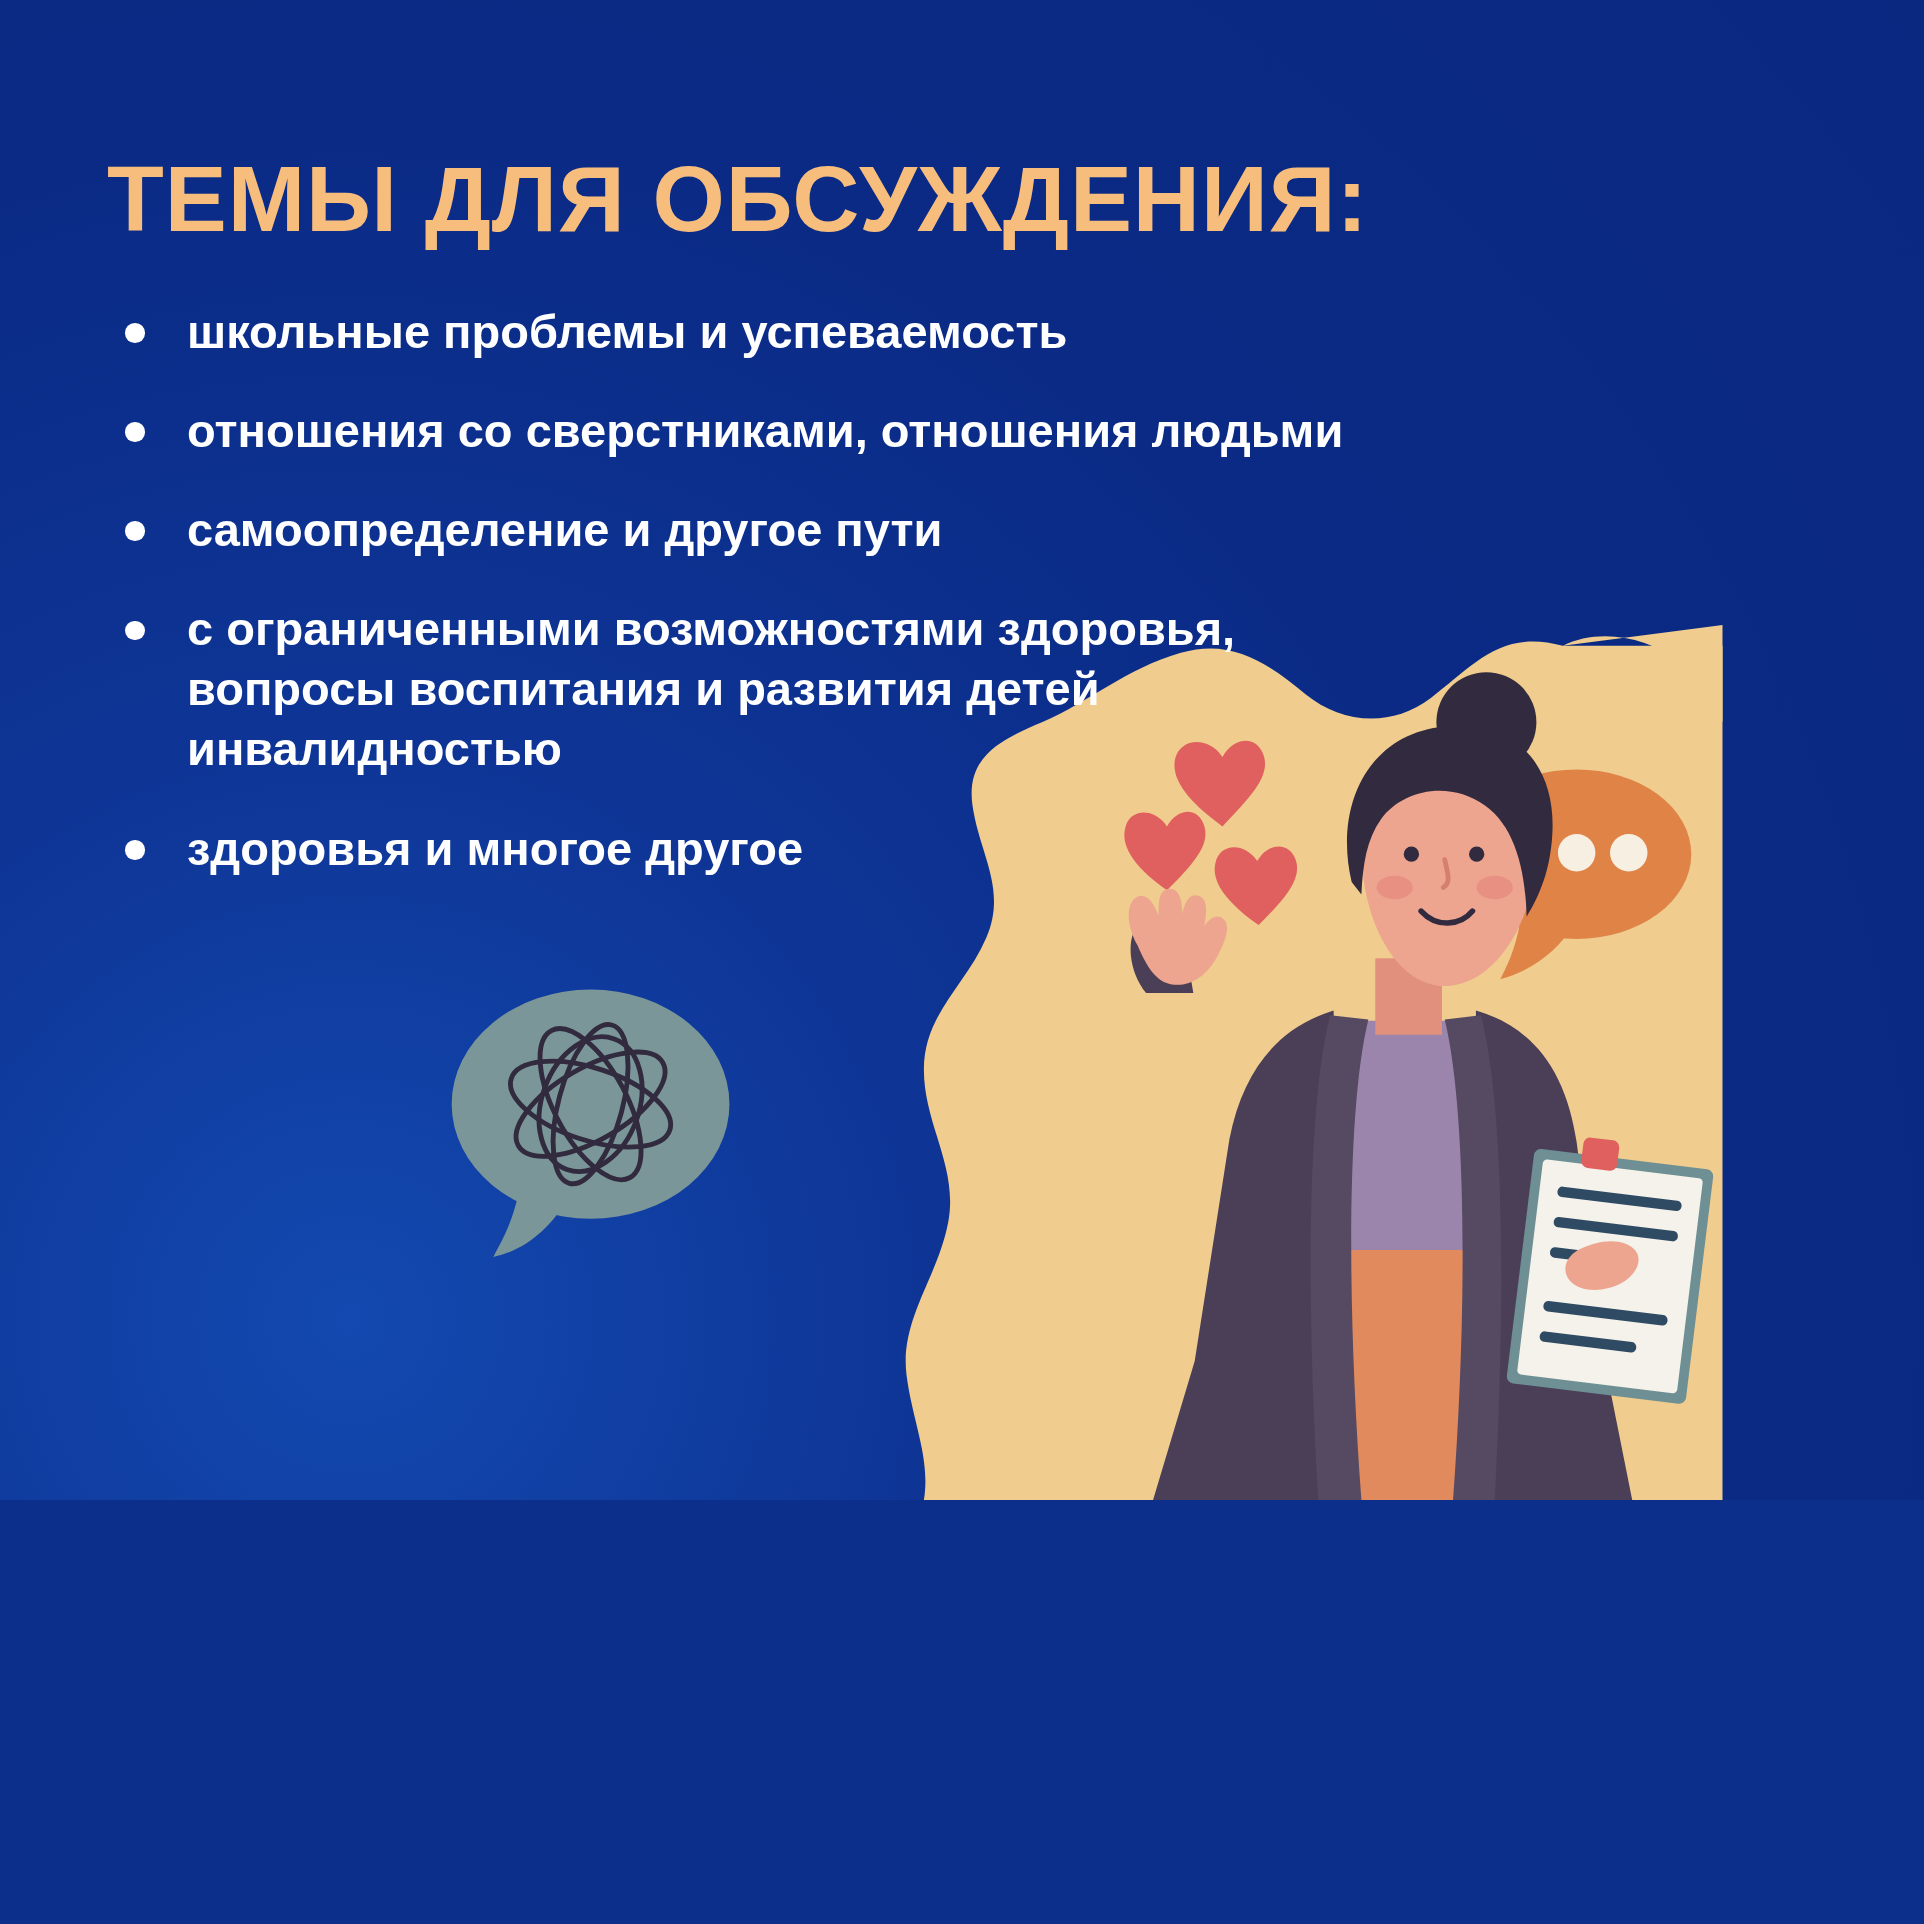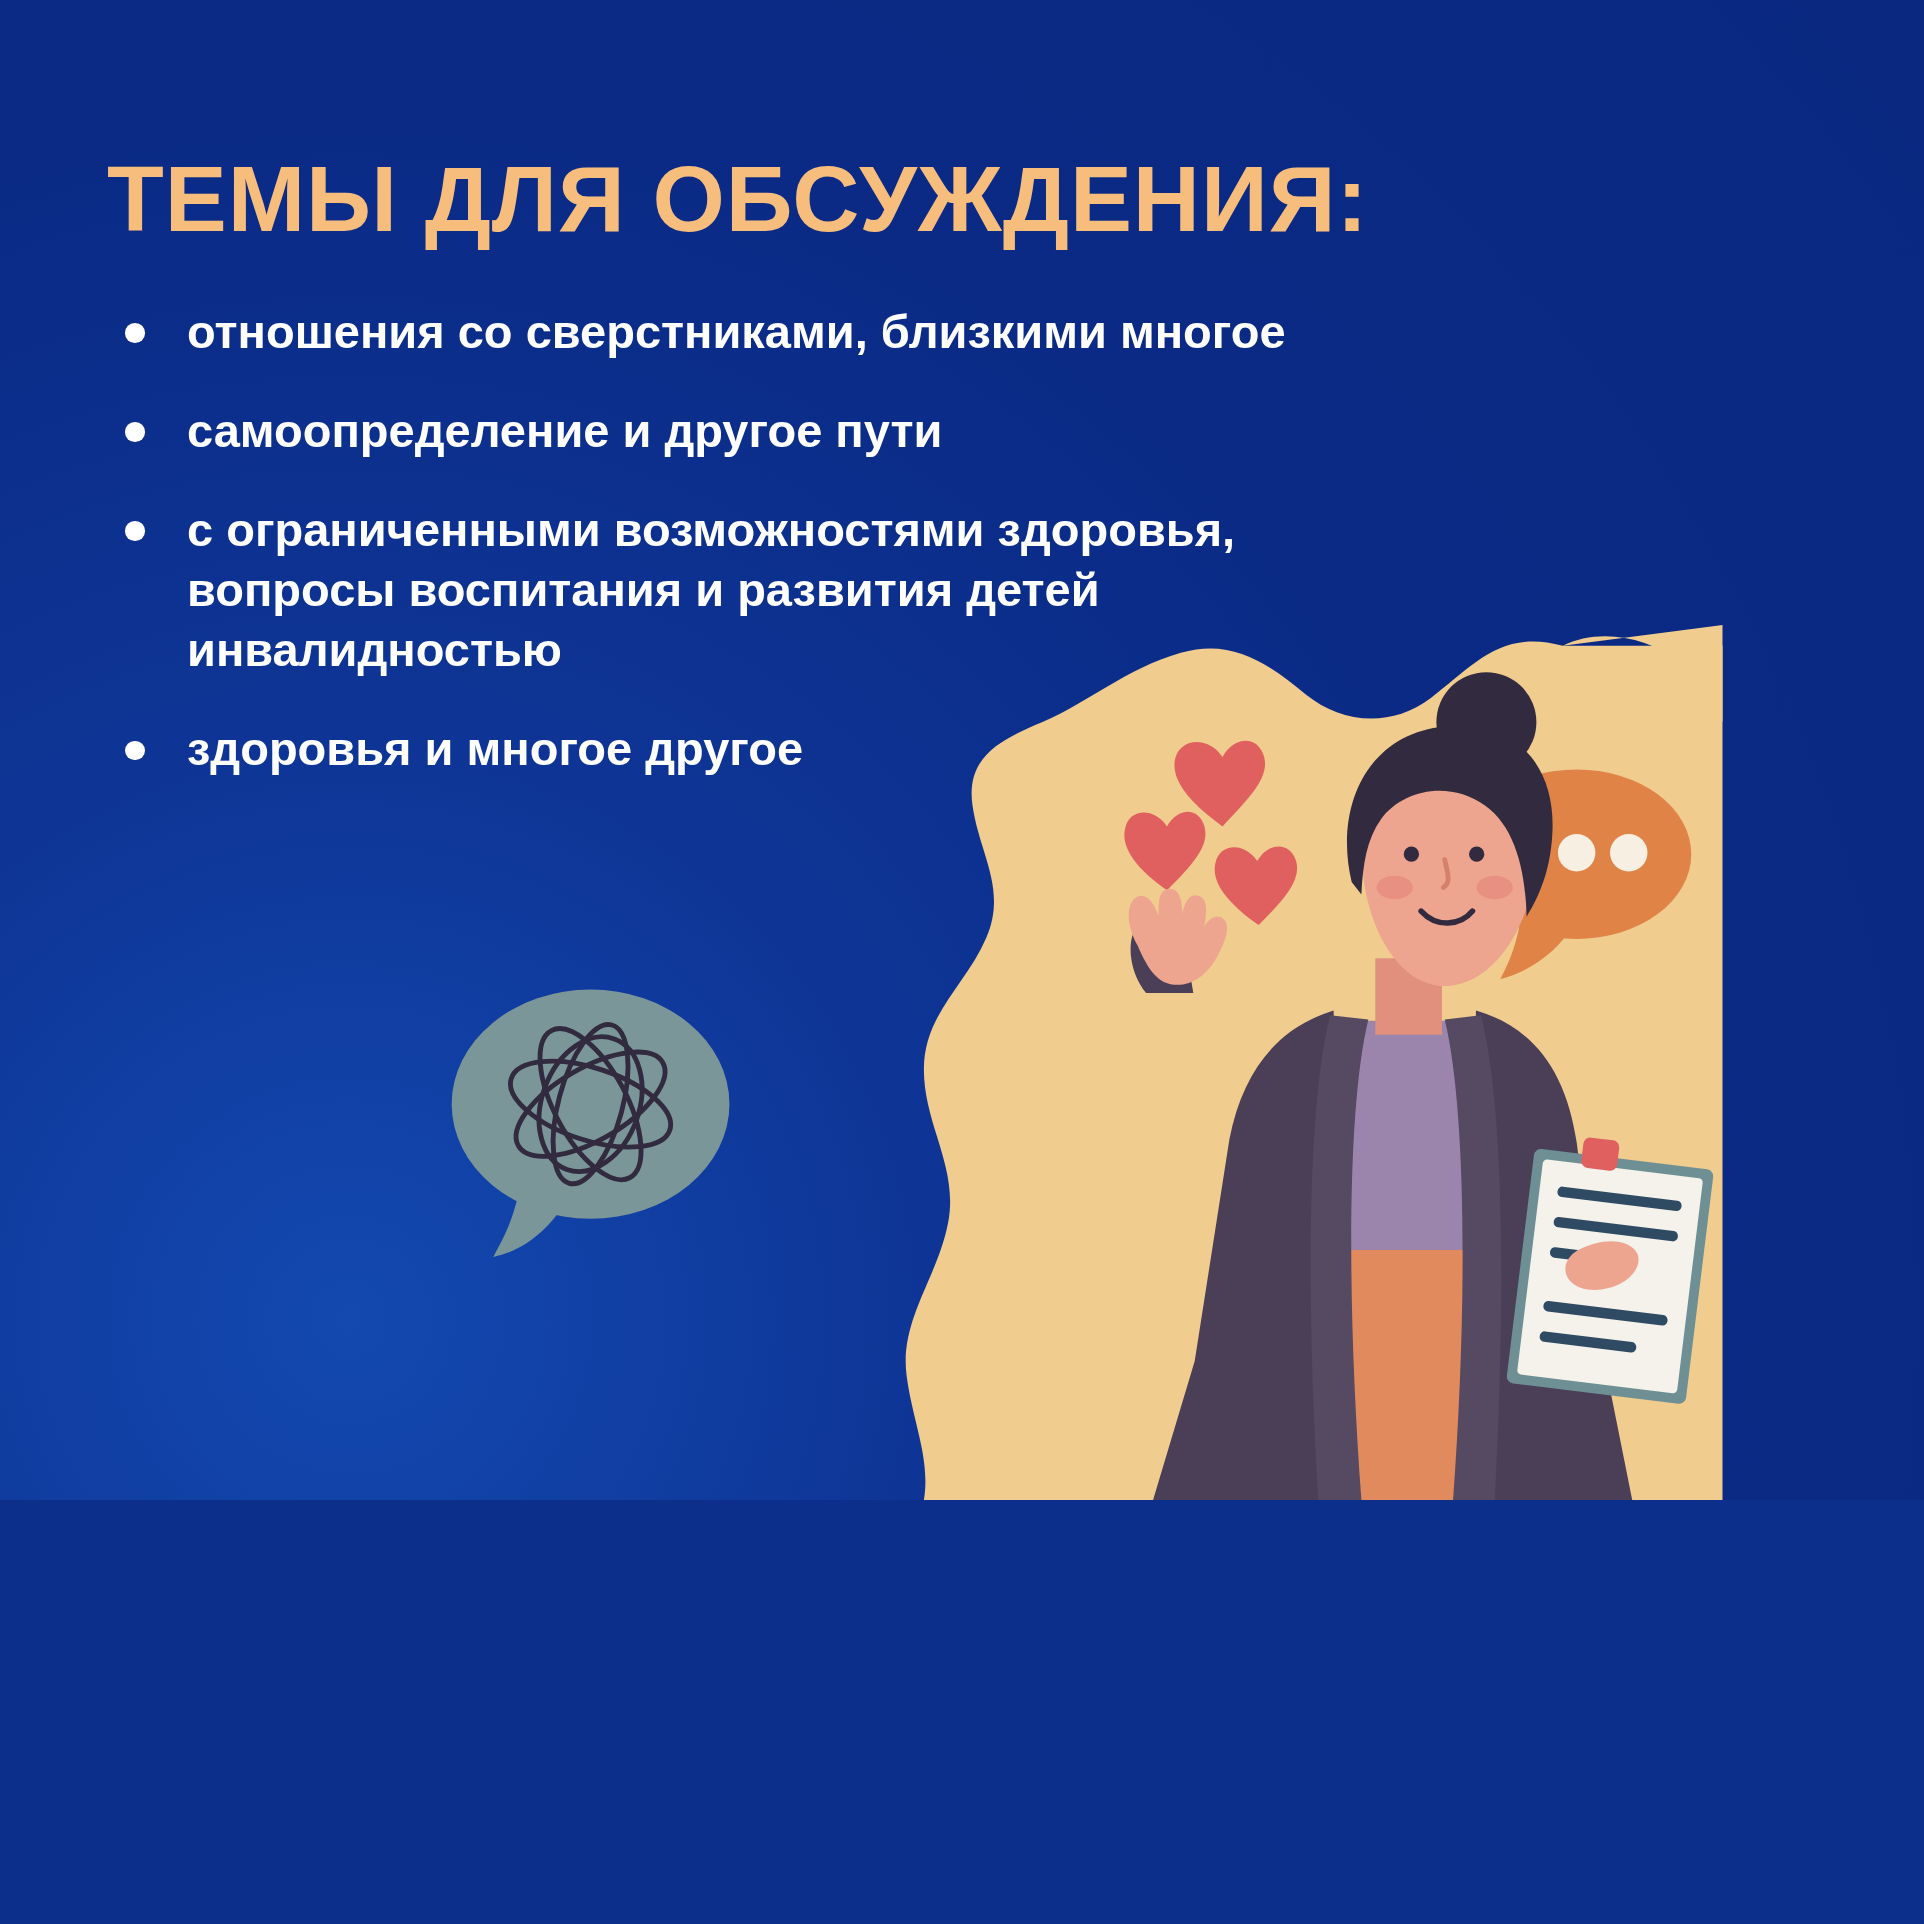--- a/index.html
+++ b/index.html
@@ -171,21 +171,25 @@
               C1992,1860 1958,1862 1942,1846 C1928,1832 1932,1812 1952,1800 Z" fill="#eda58f"></path>
       </g>
     </svg>
   </div>
 
   <div class="content">
     <h1 class="title">ТЕМЫ ДЛЯ ОБСУЖДЕНИЯ:</h1>
     <ul class="bullets">
       <li class="bullet">
         <span class="dot"></span>
-        <span class="line">отношения со сверстниками, близкими многое</span>
+        <span class="line">школьные проблемы и успеваемость</span>
+      </li>
+      <li class="bullet">
+        <span class="dot"></span>
+        <span class="line">отношения со сверстниками, отношения людьми</span>
       </li>
       <li class="bullet">
         <span class="dot"></span>
         <span class="line">самоопределение и другое пути</span>
       </li>
       <li class="bullet">
         <span class="dot"></span>
         <span class="line">с ограниченными возможностями здоровья,</span>
         <span class="line">вопросы воспитания и развития детей</span>
         <span class="line">инвалидностью</span>

